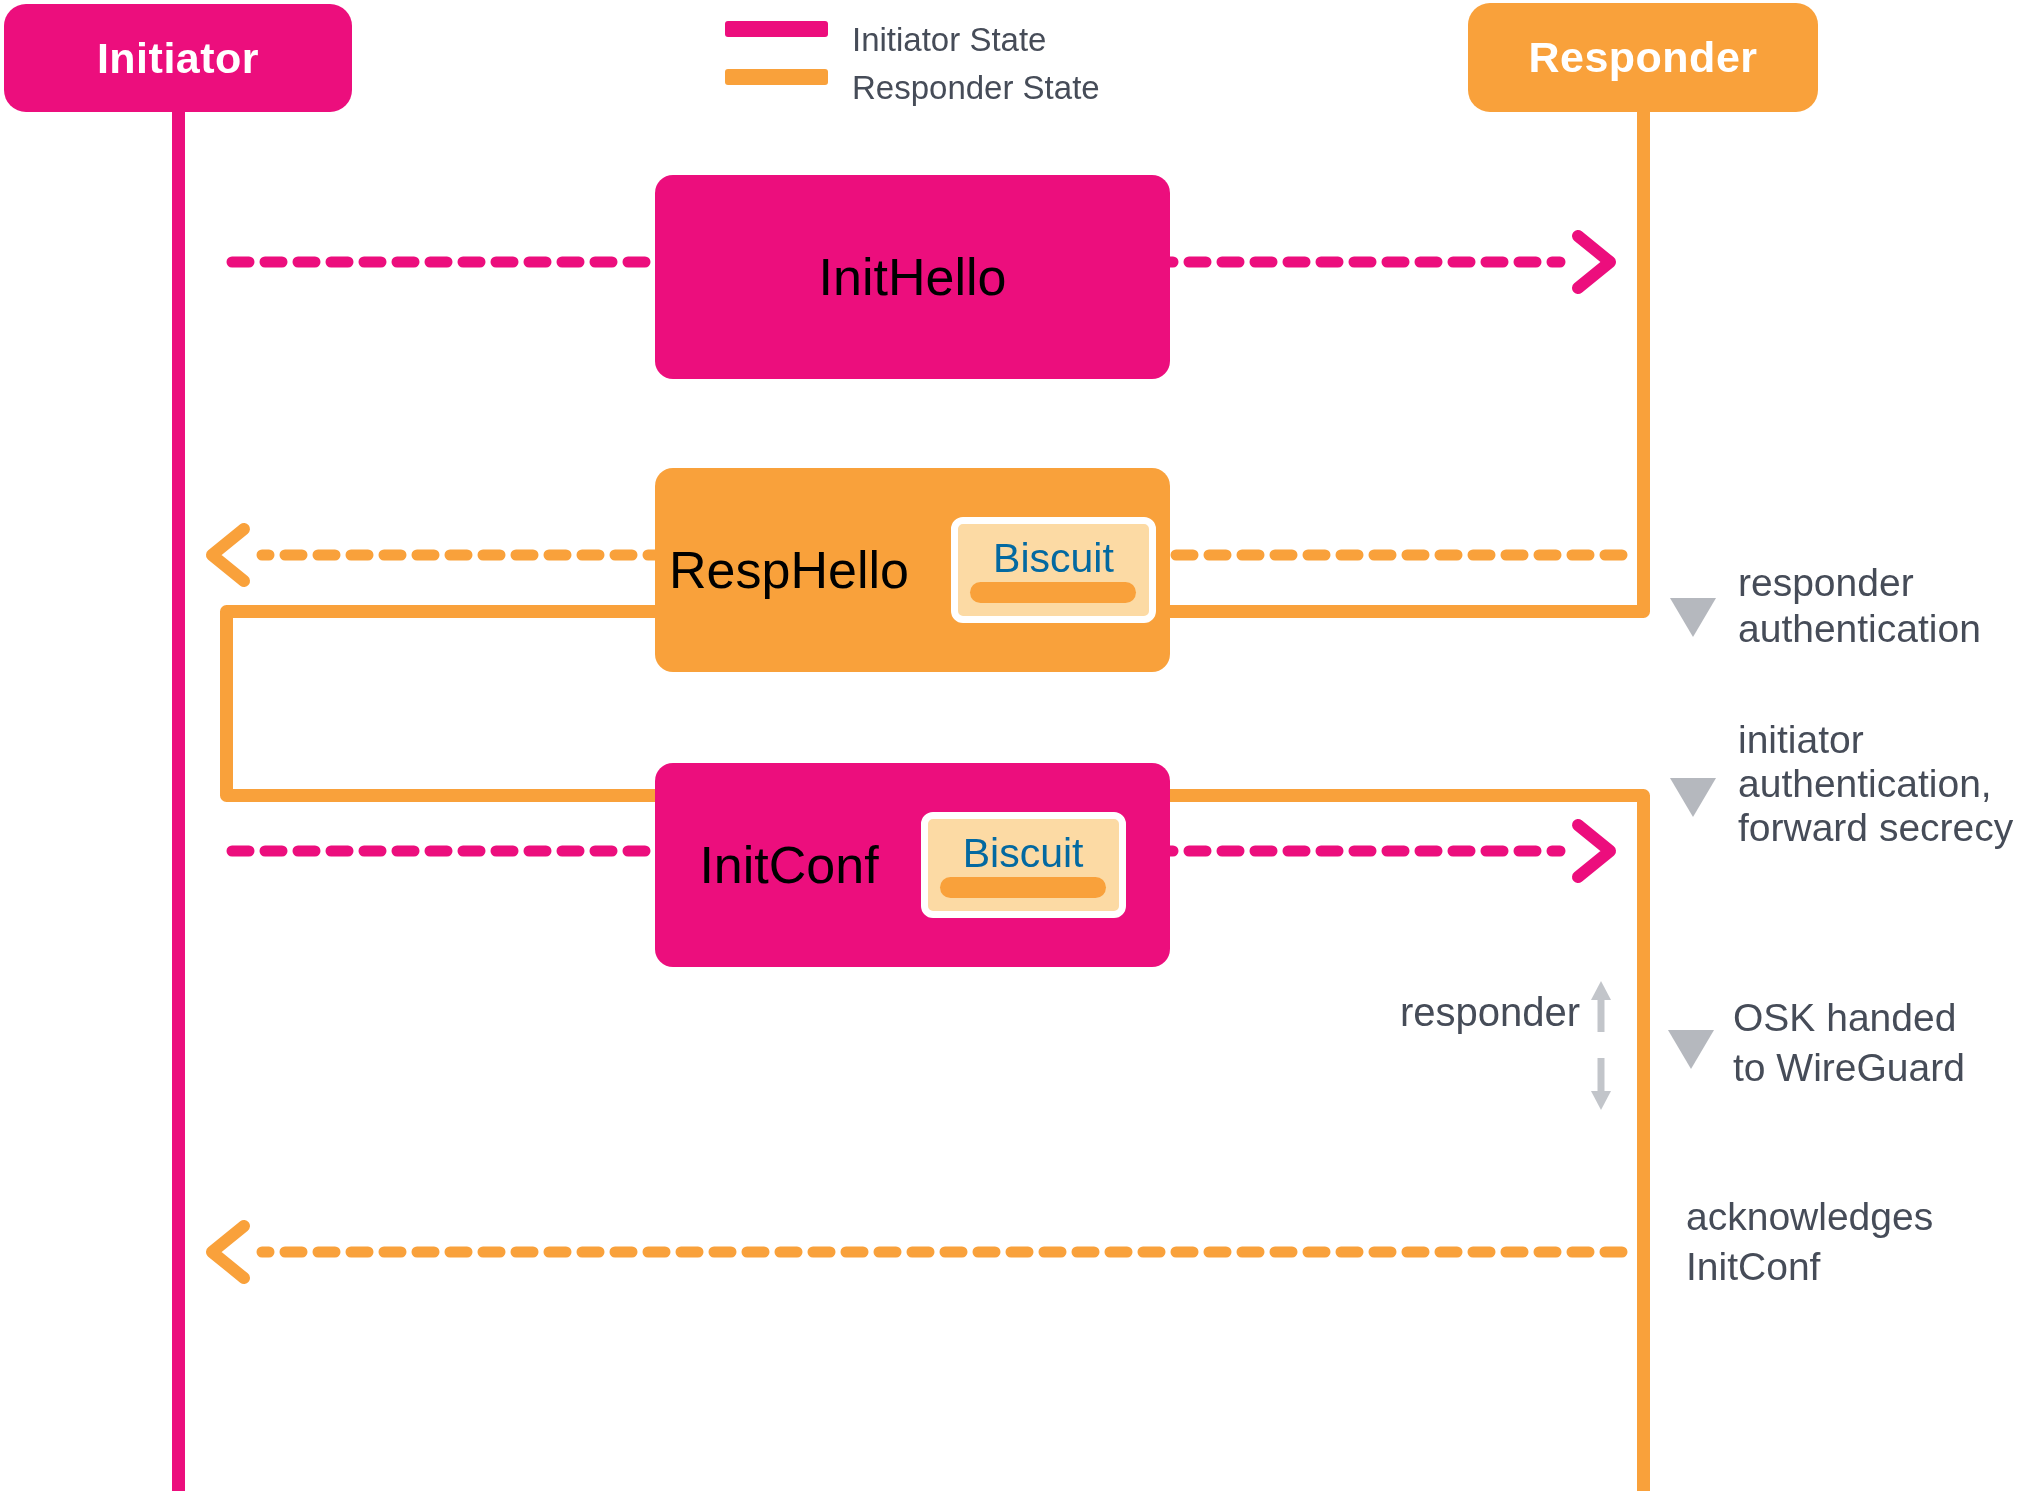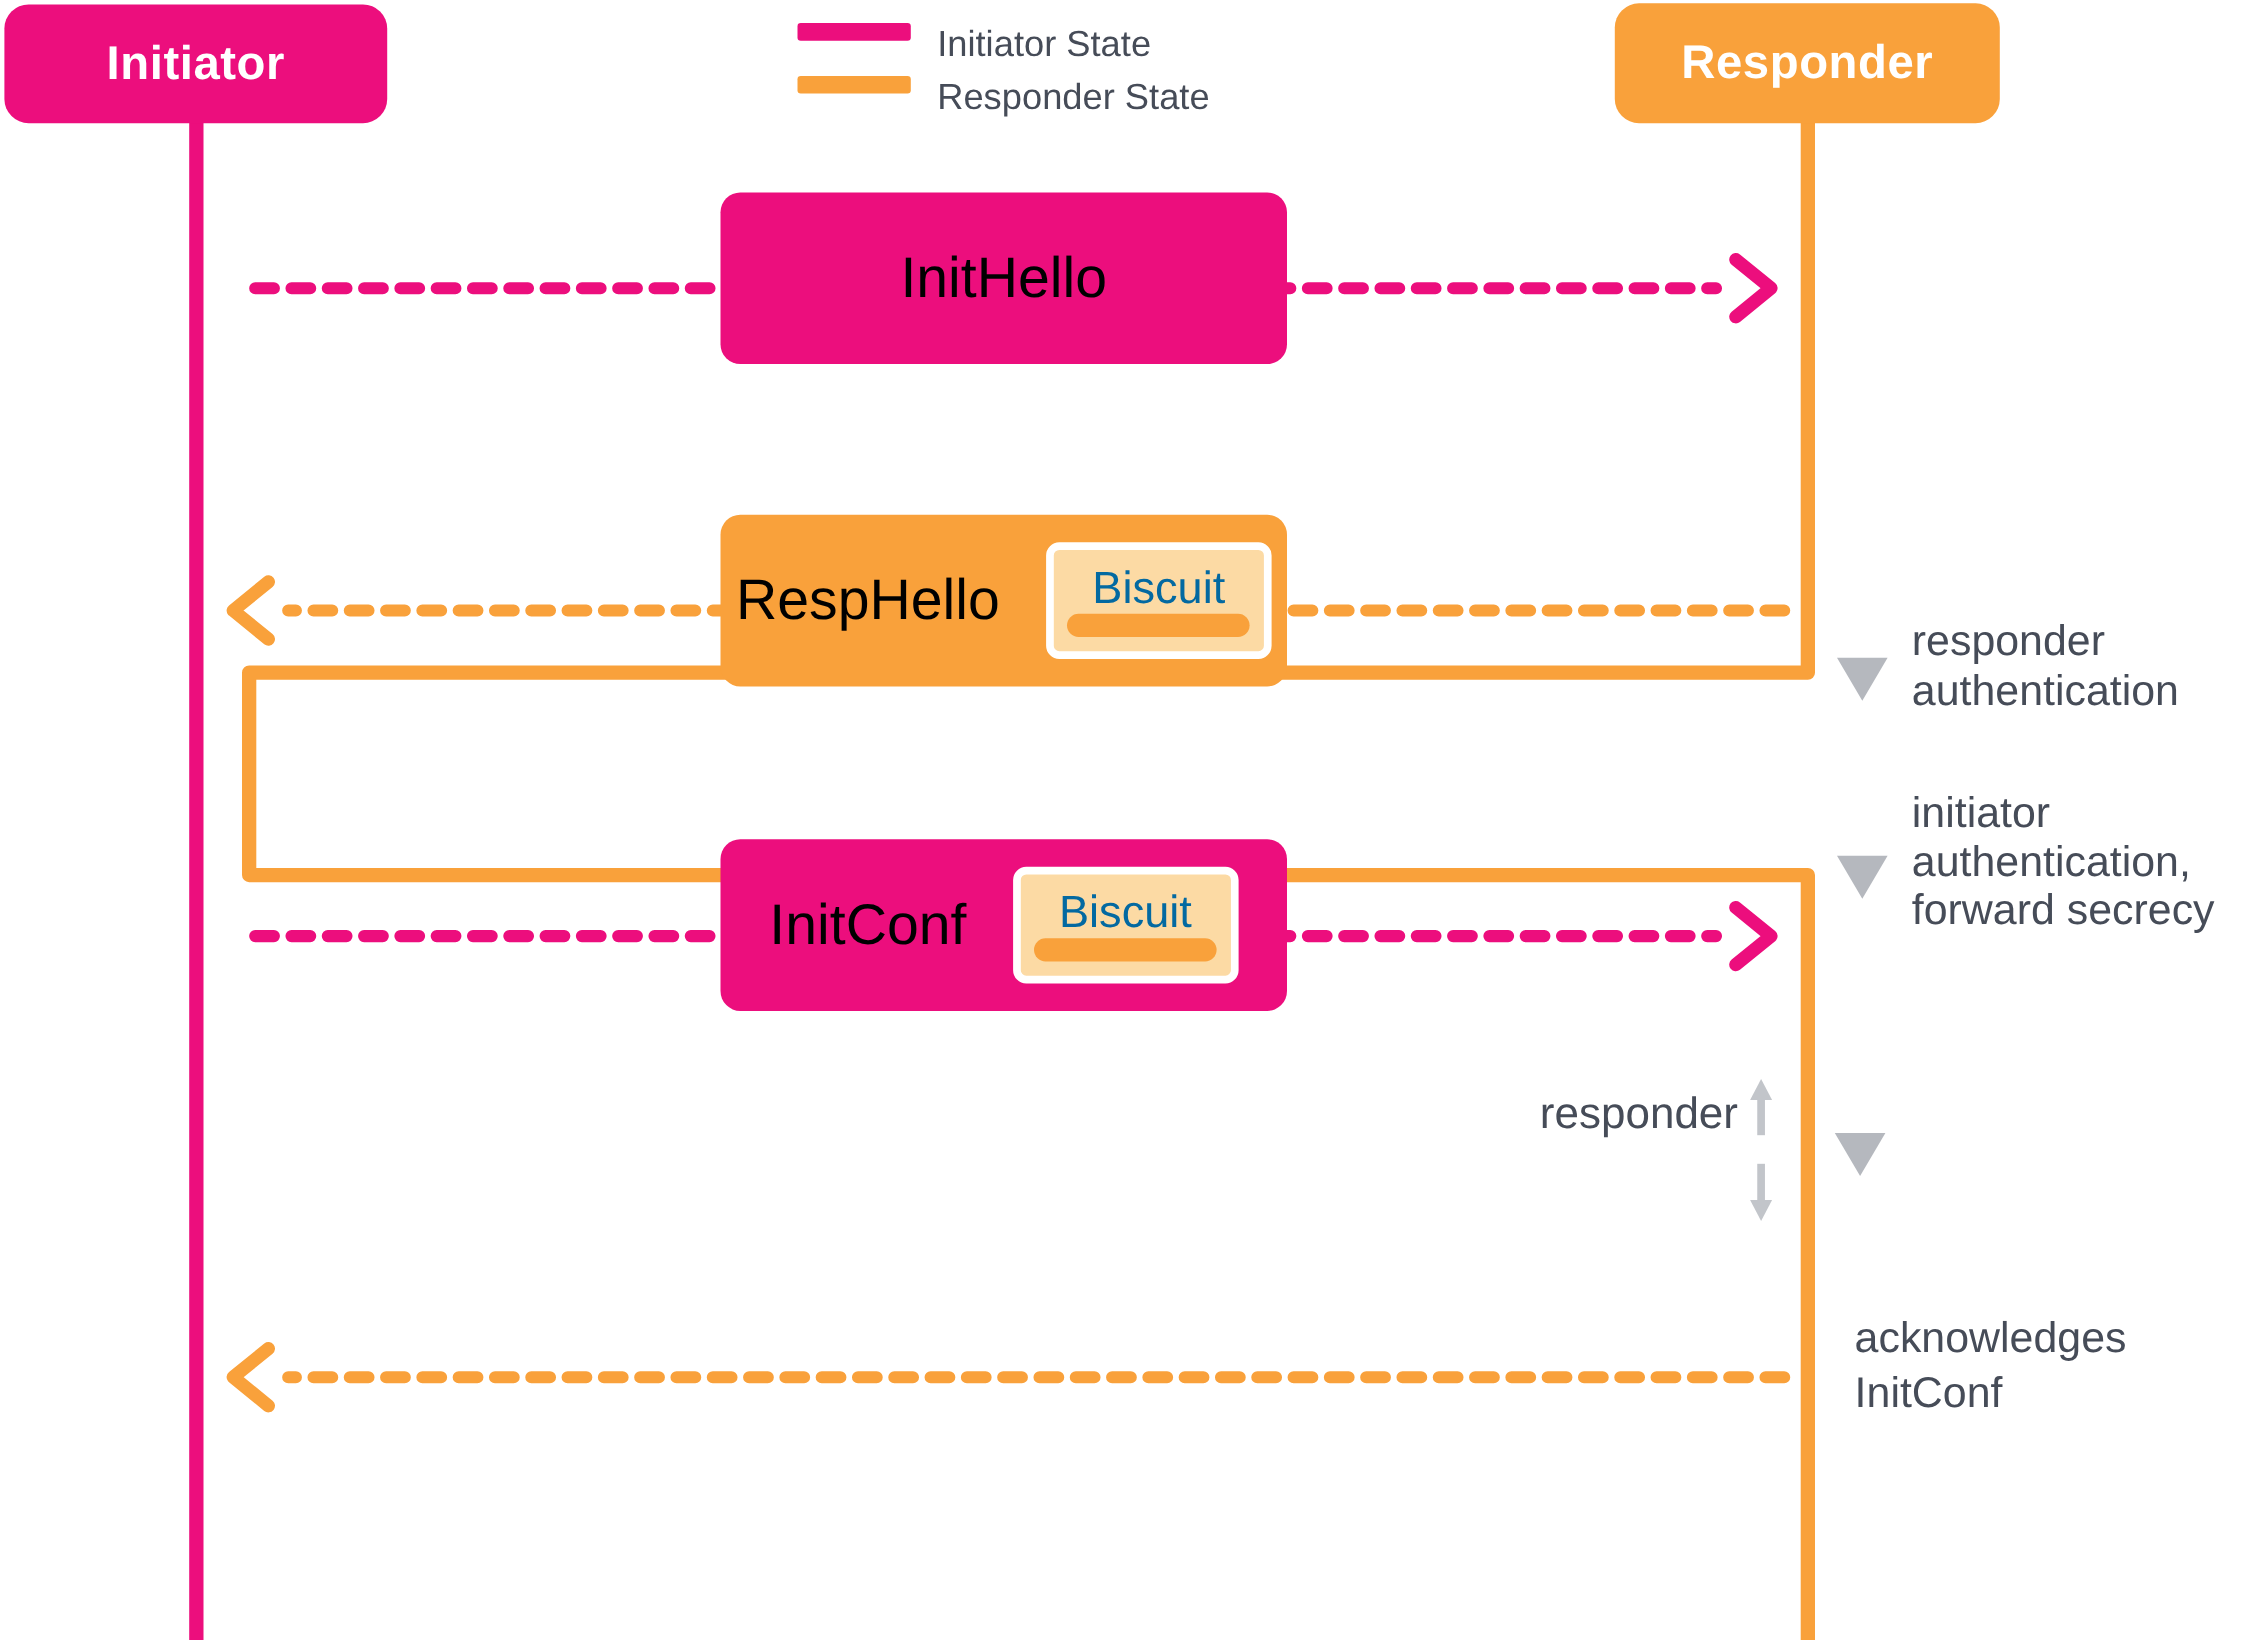--- a/index.html
+++ b/index.html
@@ -26,21 +26,21 @@
     display:flex;
   }
   .legend-row.row0{top:21px;}
   .legend-row.row1{top:69px;}
   .legend-swatch{width:103px;height:16px;border-radius:3px;}
   .legend-swatch.pink{background:#EC0E7D;}
   .legend-swatch.orange{background:#F9A13B;}
   .legend-label{margin-left:24px;font-size:33px;color:#464C58;}
 
   .msg{
-    position:absolute;z-index:2;left:655px;width:515px;height:156px;
+    position:absolute;z-index:2;left:655px;width:515px;height:204px;
     border-radius:18px;
     display:flex;align-items:center;justify-content:center;gap:42px;
     color:#000000;font-size:52px;
   }
   .msg.pink{background:#EC0E7D;}
   .msg.orange{background:#F9A13B;}
   .msg-inithello{top:175px;}
   .msg-resphello{top:468px;}
   .msg-initconf{top:763px;}
   .msg-emptydata{top:1164px;}
@@ -145,20 +145,24 @@
     <div>responder</div>
     <div>authentication</div>
   </div>
 
   <div class="ann ann-initiator-auth">
     <div>initiator</div>
     <div>authentication,</div>
     <div>forward secrecy</div>
   </div>
 
+  <div class="ann ann-osk">
+    <div>OSK handed</div>
+    <div>to WireGuard</div>
+  </div>
 
   <div class="ann ann-ack">
     <div>acknowledges</div>
     <div>InitConf</div>
   </div>
 
   <div class="phase-label phase-handshake">responder</div>
 
 </div>
 

